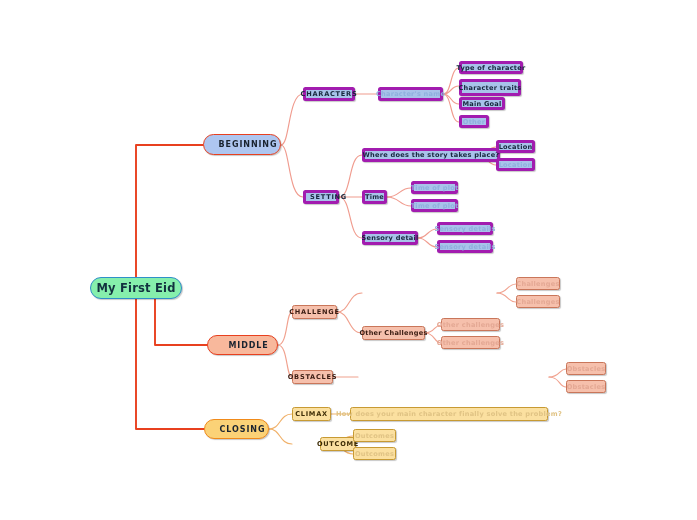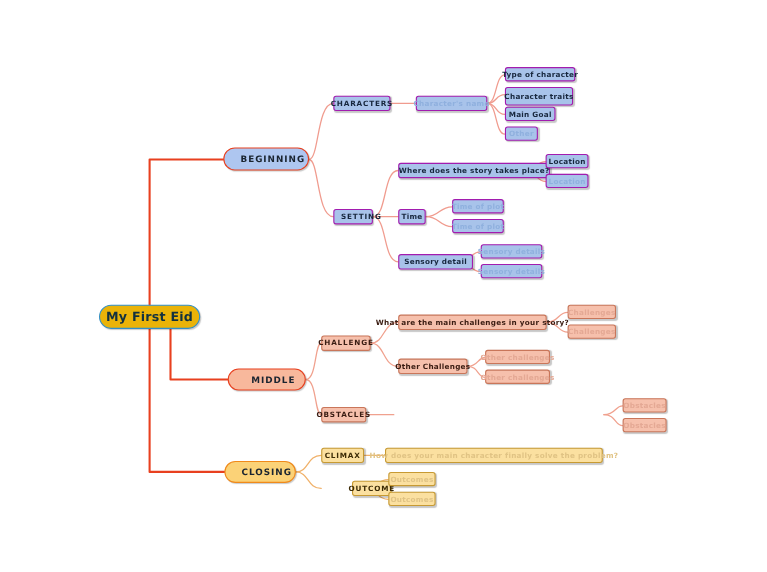--- a/index.html
+++ b/index.html
@@ -13,39 +13,39 @@
 
   .node{
     position:absolute;box-sizing:border-box;
     display:flex;align-items:center;justify-content:center;
     white-space:nowrap;text-align:center;
     box-shadow:1px 1px 1px rgba(0,0,0,.22);
   }
 
   
   .n-root{
-    background:#eab308;border:1.6px solid #2f8fc9;border-radius:11px;
+    background:#86efac;border:1.6px solid #2f8fc9;border-radius:11px;
     font-size:11.5px;font-weight:bold;color:#12313f;letter-spacing:.2px;
   }
 
   
   .n-main{
     border-radius:11px;border:1.6px solid #e8401f;
     font-size:8px;font-weight:bold;letter-spacing:.9px;color:#1a2430;padding-left:12px;
   }
   .n-main.blue{background:#aec6f0;border-color:#e8401f;}
   .n-main.salmon{background:#f8b89c;border-color:#e8401f;}
   .n-main.amber{background:#fbd277;border-color:#f08a1a;}
 
   
   .n-box{
     border-radius:2.5px;font-size:6.6px;font-weight:bold;letter-spacing:.25px;
     padding:0 5px;
   }
-  .n-box.blue{background:#a8c3ea;border:1px solid #a21caf;color:#17273d;text-align:right;}
+  .n-box.blue{background:#a8c3ea;border:3px solid #a21caf;color:#17273d;text-align:right;}
   .n-box.salmon{background:#f6c0ac;border:1px solid #c9765a;color:#3a1c12;}
   .n-box.amber{background:#fbe0a0;border:1px solid #c79a33;color:#3d2c06;}
 
   .n-box.cap{letter-spacing:.75px;}
 
   
   .n-box.blue.ghost{color:#8fb0de;}
   .n-box.salmon.ghost{color:#e4a894;}
   .n-box.amber.ghost{color:#e0c384;}
 </style>
@@ -141,27 +141,26 @@
   <div class="node n-box blue cap" style="left:303px;top:190px;width:36px;height:14px;padding-left:20px;">SETTING</div>
 
   <div class="node n-box blue" style="left:362px;top:148px;width:138px;height:14px;">Where does the story takes place?</div>
   <div class="node n-box blue" style="left:496px;top:140px;width:39px;height:13px;">Location</div>
   <div class="node n-box blue ghost" style="left:496px;top:158px;width:39px;height:13px;">Location</div>
 
   <div class="node n-box blue" style="left:362px;top:190px;width:25px;height:14px;">Time</div>
   <div class="node n-box blue ghost" style="left:411px;top:181px;width:47px;height:13px;">Time of plot</div>
   <div class="node n-box blue ghost" style="left:411px;top:199px;width:47px;height:13px;">Time of plot</div>
 
-  <div class="node n-box blue" style="left:362px;top:231px;width:68px;height:14px;">Sensory detail</div>
+  <div class="node n-box blue" style="left:362px;top:231px;width:56px;height:14px;">Sensory detail</div>
   <div class="node n-box blue ghost" style="left:437px;top:222px;width:56px;height:13px;">Sensory details</div>
   <div class="node n-box blue ghost" style="left:437px;top:240px;width:56px;height:13px;">Sensory details</div>
 
   <div class="node n-box salmon cap" style="left:292px;top:305px;width:45px;height:14px;">CHALLENGE</div>
 
-  <div class="node n-box salmon" style="left:362px;top:286px;width:135px;height:14px;">What are the main challenges in your story?</div>
   <div class="node n-box salmon ghost" style="left:516px;top:277px;width:44px;height:13px;">Challenges</div>
   <div class="node n-box salmon ghost" style="left:516px;top:295px;width:44px;height:13px;">Challenges</div>
 
   <div class="node n-box salmon" style="left:362px;top:326px;width:63px;height:14px;">Other Challenges</div>
   <div class="node n-box salmon ghost" style="left:441px;top:318px;width:59px;height:13px;">Other challenges</div>
   <div class="node n-box salmon ghost" style="left:441px;top:336px;width:59px;height:13px;">Other challenges</div>
 
   <div class="node n-box salmon cap" style="left:292px;top:370px;width:41px;height:14px;">OBSTACLES</div>
 
   <div class="node n-box salmon ghost" style="left:566px;top:362px;width:40px;height:13px;">Obstacles</div>

